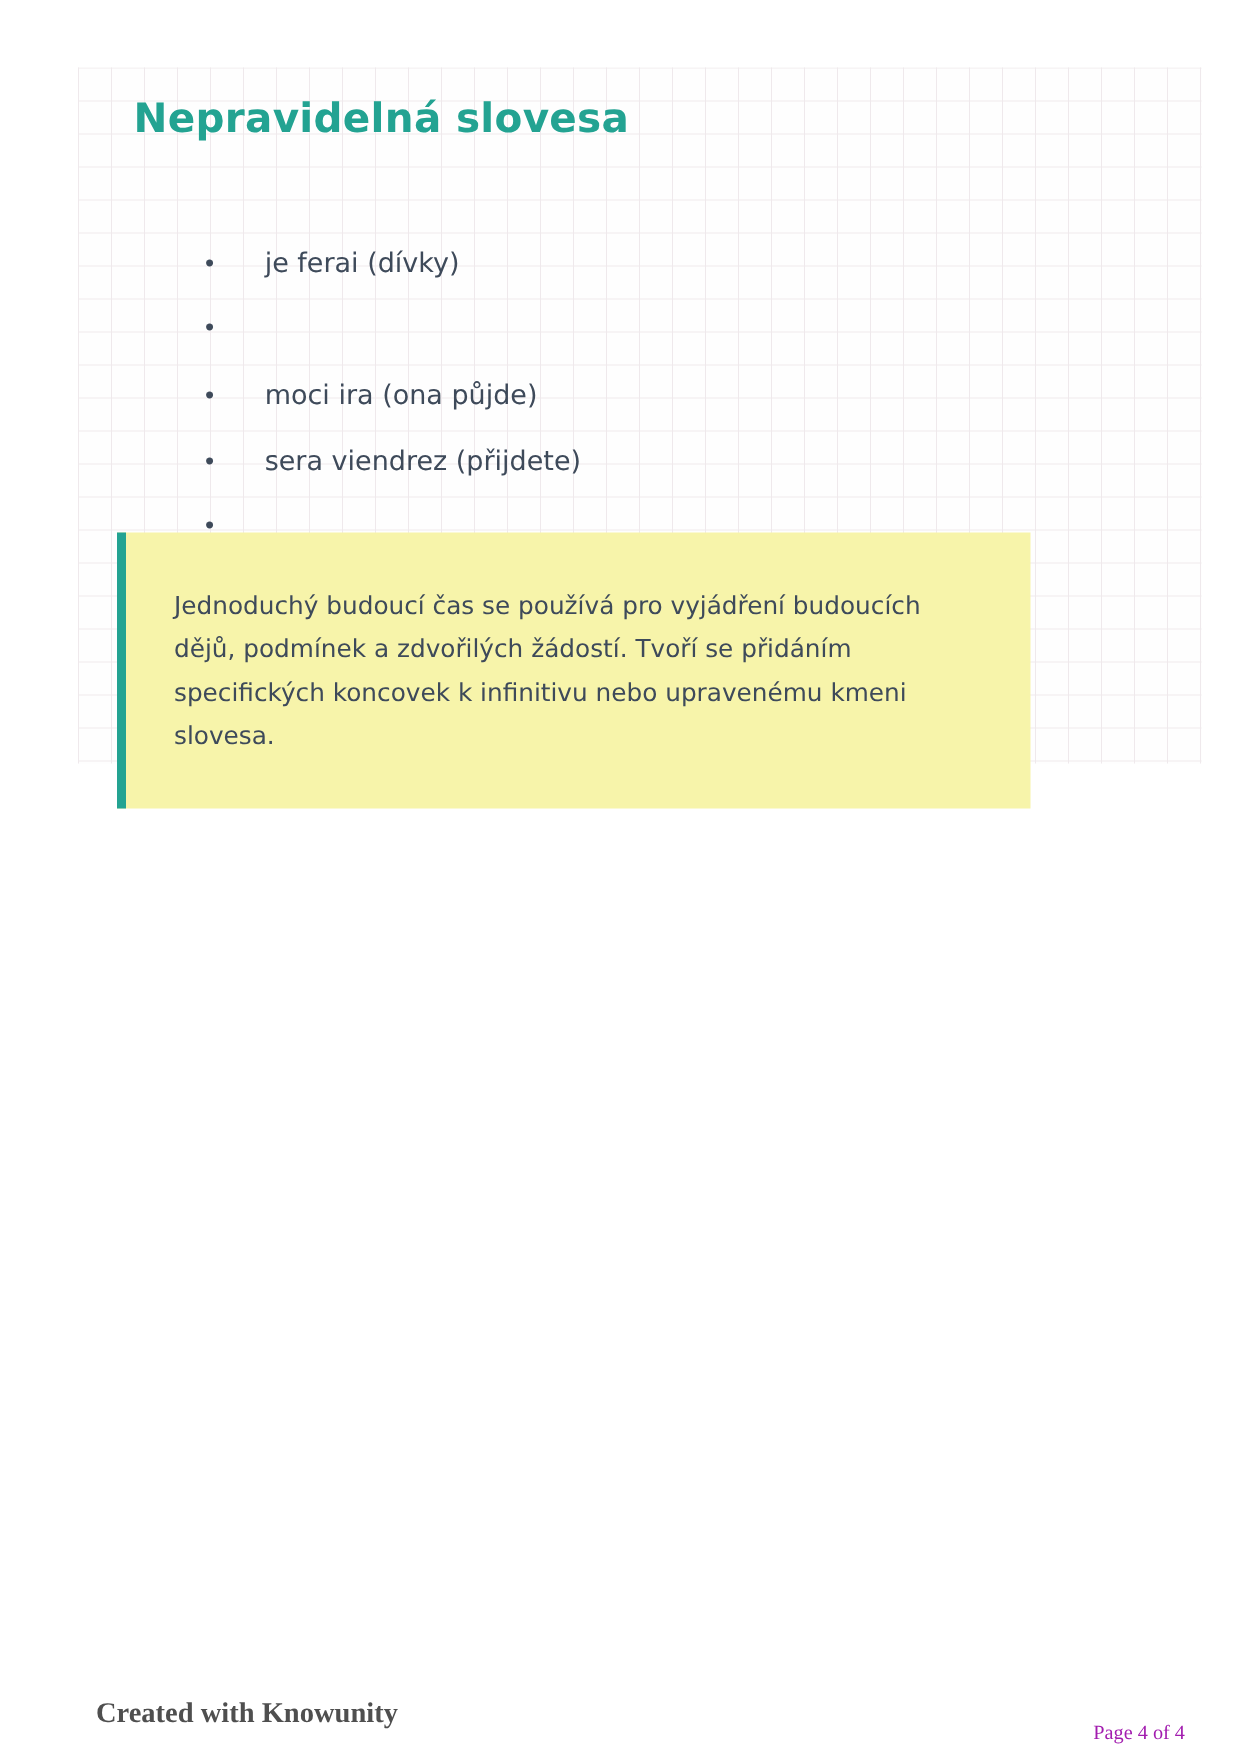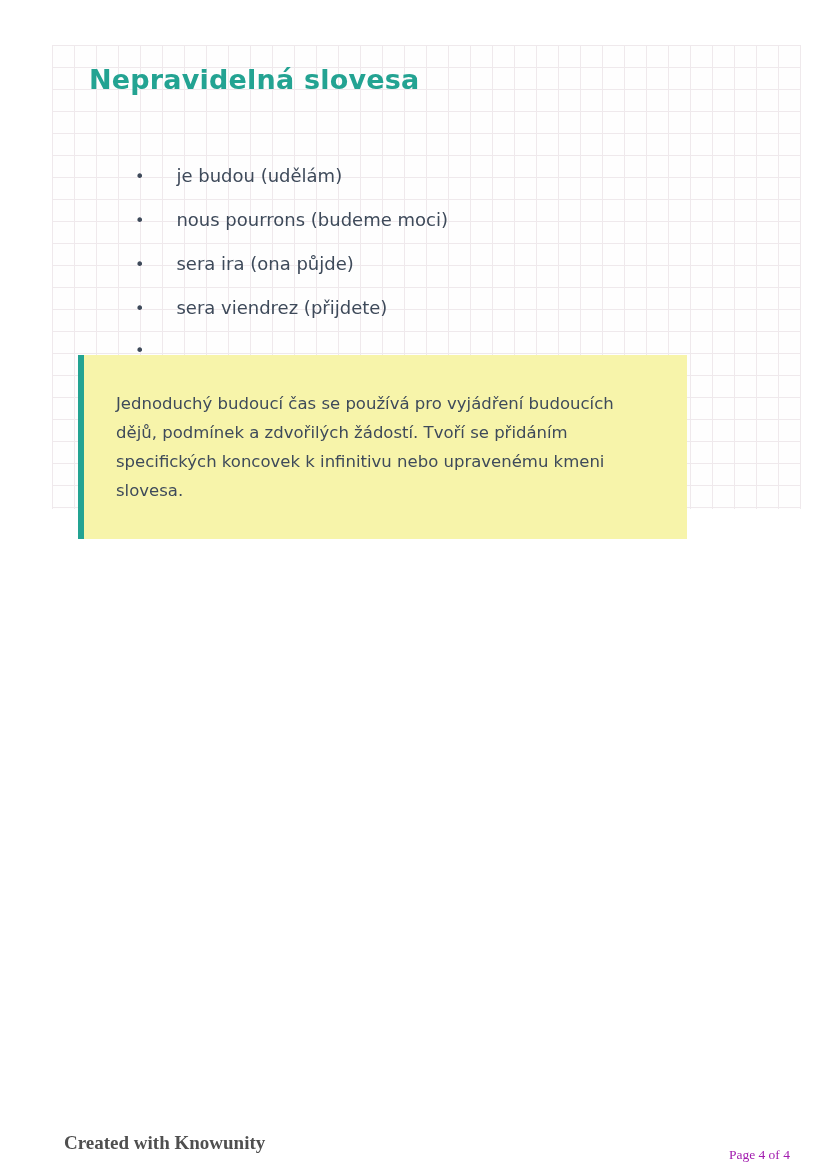--- a/index.html
+++ b/index.html
@@ -89,31 +89,30 @@
 
 <div class="page">
 
   <div class="grid-area">
 
     <h1 class="doc-title">Nepravidelná slovesa</h1>
 
     <ul class="verb-list">
       <li>
         <span class="bullet">•</span>
-        <span class="verb-text">je budou (udělám)</span>
+        <span class="verb-text">je ferai (dívky)</span>
       </li>
 
       <li>
         <span class="bullet">•</span>
-        <span class="verb-text">nous pourrons (budeme moci)</span>
       </li>
 
       <li>
         <span class="bullet">•</span>
-        <span class="verb-text">sera ira (ona půjde)</span>
+        <span class="verb-text">moci ira (ona půjde)</span>
       </li>
 
       <li>
         <span class="bullet">•</span>
         <span class="verb-text">sera viendrez (přijdete)</span>
       </li>
 
       <li>
         <span class="bullet">•</span>
       </li>

